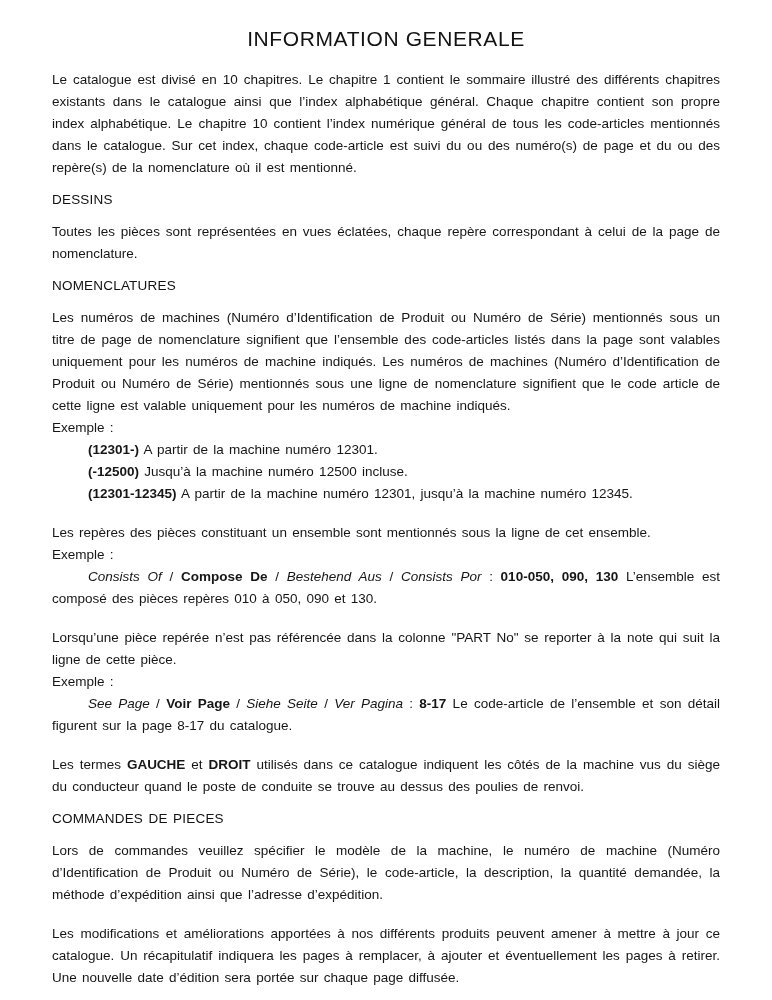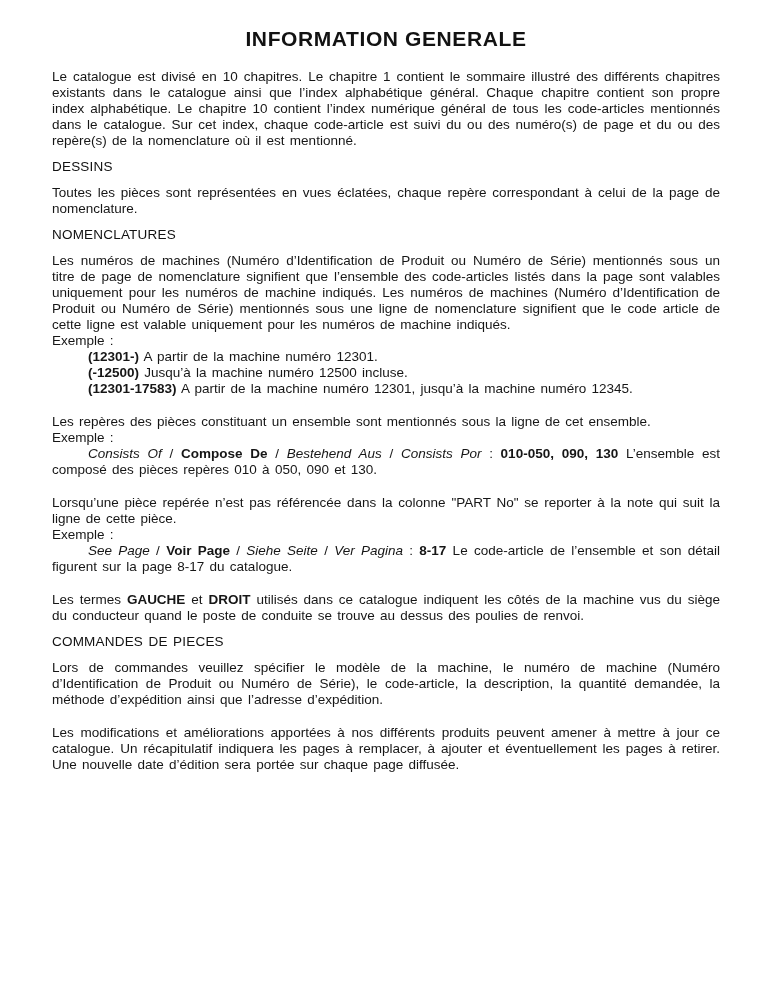--- a/index.html
+++ b/index.html
@@ -10,30 +10,30 @@
     color: #161616;
   }
   .page {
     width: 772px; height: 1000px;
     padding: 26px 52px 0 52px;
     overflow: hidden;
     background: #ffffff;
   }
   .title {
     font-size: 21px;
-    font-weight: 700;
+    font-weight: 400;
     letter-spacing: 0.6px;
     text-align: center;
     line-height: 26px;
     margin-bottom: 0;
     color: #121212;
   }
   .body p, .body h2 {
     font-size: 13.5px;
-    line-height: 16px;
+    line-height: 22px;
     word-spacing: 1.5px;
   }
   .para {
     margin-top: 17px;
     text-align: justify;
   }
   .cont {
     margin-top: 0;
   }
   .indent {
@@ -64,21 +64,21 @@
   <h1 class="title">INFORMATION GENERALE</h1>
   <div class="body">
       <p class="para"><span>Le catalogue est divisé en 10 chapitres. Le chapitre 1 contient le sommaire illustré des différents chapitres existants dans le catalogue ainsi que l’index alphabétique général. Chaque chapitre contient son propre index alphabétique. Le chapitre 10 contient l’index numérique général de tous les code-articles mentionnés dans le catalogue. Sur cet index, chaque code-article est suivi du ou des numéro(s) de page et du ou des repère(s) de la nomenclature où il est mentionné.</span></p>
       <h2 class="heading"><span>DESSINS</span></h2>
       <p class="para"><span>Toutes les pièces sont représentées en vues éclatées, chaque repère correspondant à celui de la page de nomenclature.</span></p>
       <h2 class="heading"><span>NOMENCLATURES</span></h2>
       <p class="para"><span>Les numéros de machines (Numéro d’Identification de Produit ou Numéro de Série) mentionnés sous un titre de page de nomenclature signifient que l’ensemble des code-articles listés dans la page sont valables uniquement pour les numéros de machine indiqués. Les numéros de machines (Numéro d’Identification de Produit ou Numéro de Série) mentionnés sous une ligne de nomenclature signifient que le code article de cette ligne est valable uniquement pour les numéros de machine indiqués.</span></p>
       <p class="cont"><span>Exemple :</span></p>
       <p class="indent"><span class="b">(12301-)</span><span> A partir de la machine numéro 12301.</span></p>
       <p class="indent"><span class="b">(-12500)</span><span> Jusqu’à la machine numéro 12500 incluse.</span></p>
-      <p class="indent"><span class="b">(12301-17583)</span><span> A partir de la machine numéro 12301, jusqu’à la machine numéro 12345.</span></p>
+      <p class="indent"><span class="b">(12301-12345)</span><span> A partir de la machine numéro 12301, jusqu’à la machine numéro 12345.</span></p>
       <p class="para"><span>Les repères des pièces constituant un ensemble sont mentionnés sous la ligne de cet ensemble.</span></p>
       <p class="cont"><span>Exemple :</span></p>
       <p class="indent-para"><span class="i">Consists Of</span><span> / </span><span class="b">Compose De</span><span> / </span><span class="i">Bestehend Aus</span><span> / </span><span class="i">Consists Por</span><span> : </span><span class="b">010-050, 090, 130</span><span> L’ensemble est composé des pièces repères 010 à 050, 090 et 130.</span></p>
       <p class="para"><span>Lorsqu’une pièce repérée n’est pas référencée dans la colonne "PART No" se reporter à la note qui suit la ligne de cette pièce.</span></p>
       <p class="cont"><span>Exemple :</span></p>
       <p class="indent-para"><span class="i">See Page</span><span> / </span><span class="b">Voir Page</span><span> / </span><span class="i">Siehe Seite</span><span> / </span><span class="i">Ver Pagina</span><span> : </span><span class="b">8-17</span><span>  Le code-article de l’ensemble et son détail figurent sur la page 8-17 du catalogue.</span></p>
       <p class="para"><span>Les termes </span><span class="b">GAUCHE</span><span> et </span><span class="b">DROIT</span><span> utilisés dans ce catalogue indiquent les côtés de la machine vus du siège du conducteur quand le poste de conduite se trouve au dessus des poulies de renvoi.</span></p>
       <h2 class="heading"><span>COMMANDES DE PIECES</span></h2>
       <p class="para"><span>Lors de commandes veuillez spécifier le modèle de la machine, le numéro de machine (Numéro d’Identification de Produit ou Numéro de Série), le code-article, la description, la quantité demandée, la méthode d’expédition ainsi que l’adresse d’expédition.</span></p>
       <p class="para"><span>Les modifications et améliorations apportées à nos différents produits peuvent amener à mettre à jour ce catalogue. Un récapitulatif indiquera les pages à remplacer, à ajouter et éventuellement les pages à retirer. Une nouvelle date d’édition sera portée sur chaque page diffusée.</span></p>

